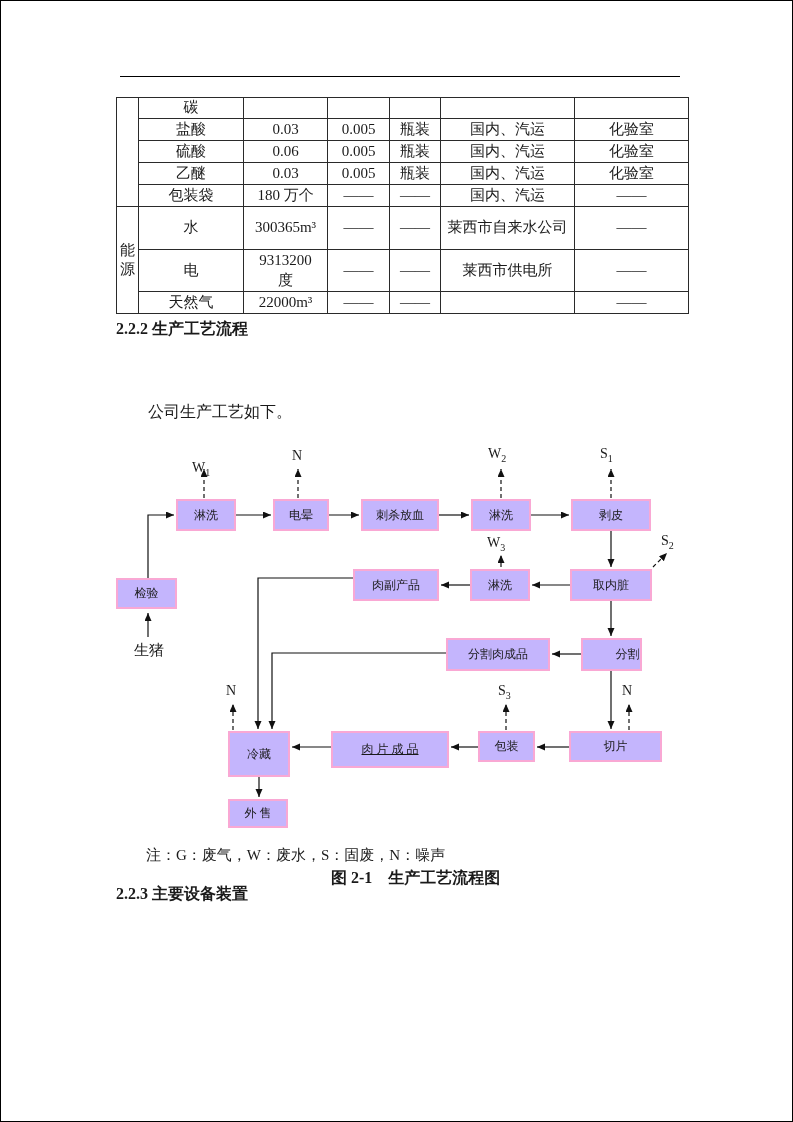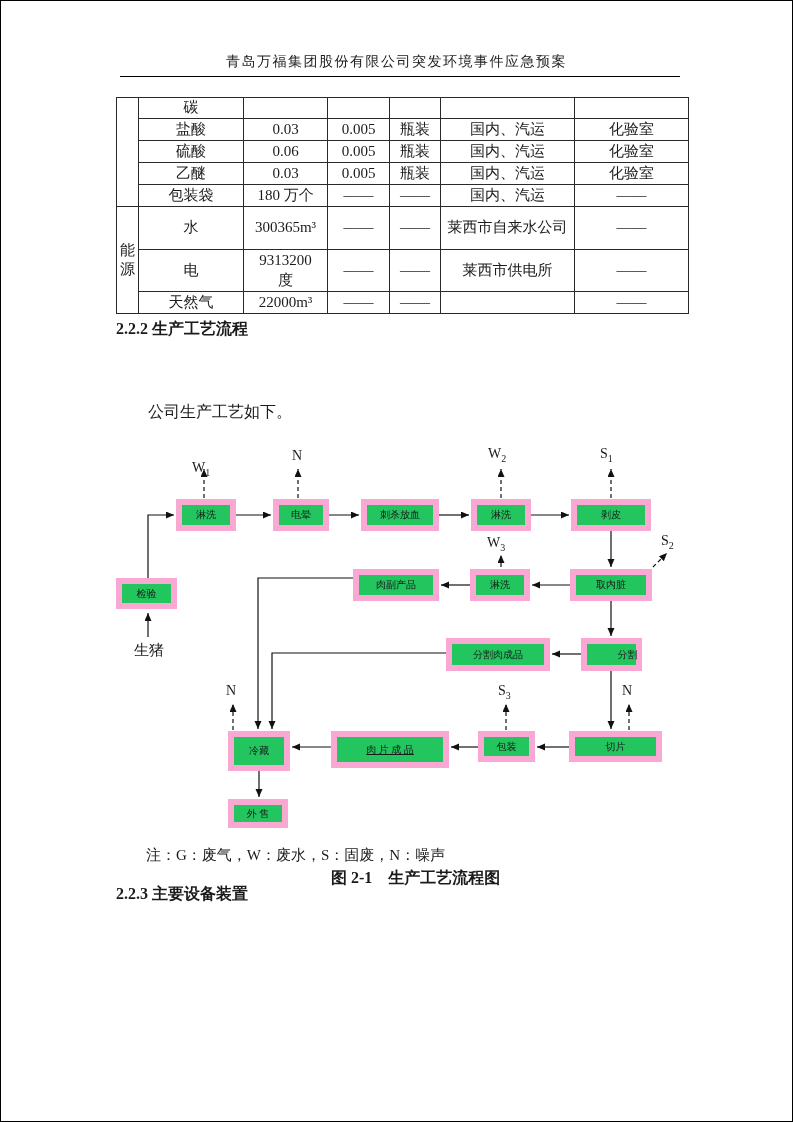--- a/index.html
+++ b/index.html
@@ -20,35 +20,34 @@
   table.data{position:absolute;left:115px;top:96px;border-collapse:collapse;table-layout:fixed;width:572px;font-size:15px;}
   table.data td{border:1px solid #2a2a2a;text-align:center;vertical-align:middle;padding:0 2px;overflow:hidden;line-height:1.3;}
   td.wrap-narrow{padding:0 13px;}
   td.pre{white-space:pre-line;}
 
   .h-bold{position:absolute;font-size:16px;font-weight:bold;}
   .body-text{position:absolute;font-size:16px;}
 
   .fc{position:absolute;inset:0;}
   .fc svg{position:absolute;left:0;top:0;}
-  .fc-box{position:absolute;border:6px solid #f9a8d4;background:#22c55e;display:flex;align-items:center;justify-content:center;font-size:10px;box-sizing:border-box;white-space:nowrap;}
+  .fc-box{position:absolute;border:2px solid #f9a8d4;background:#c4b5fd;display:flex;align-items:center;justify-content:center;font-size:12px;box-sizing:border-box;white-space:nowrap;}
   .fc-lbl{position:absolute;font-size:14px;white-space:nowrap;}
   .fc-lbl sub{font-size:10px;}
   .fc-src{position:absolute;font-size:15px;white-space:nowrap;}
 
   .fc-note{position:absolute;left:145px;top:845px;font-size:15px;}
   .fc-caption{position:absolute;left:330px;top:867px;font-size:16px;font-weight:bold;white-space:pre;}
   .page-number{position:absolute;left:0;top:1027px;width:100%;text-align:center;font-size:13px;}
 </style>
 </head>
 <body>
 
 <div class="page">
 
-  <div class="doc-header">青岛万福集团股份有限公司突发环境事件应急预案</div>
   <div class="doc-header-rule"></div>
 
   <table class="data">
     <colgroup>
       <col style="width:22px">
         <col style="width:105px">
         <col style="width:84px">
         <col style="width:62px">
         <col style="width:51px">
         <col style="width:134px">
@@ -172,21 +171,21 @@
     <div class="fc-box" style="left:272px;top:498px;width:56px;height:32px;">电晕</div>
     <div class="fc-box" style="left:360px;top:498px;width:78px;height:32px;">刺杀放血</div>
     <div class="fc-box" style="left:470px;top:498px;width:60px;height:32px;">淋洗</div>
     <div class="fc-box" style="left:570px;top:498px;width:80px;height:32px;">剥皮</div>
     <div class="fc-box" style="left:115px;top:577px;width:61px;height:31px;">检验</div>
     <div class="fc-box" style="left:352px;top:568px;width:86px;height:32px;">肉副产品</div>
     <div class="fc-box" style="left:469px;top:568px;width:60px;height:32px;">淋洗</div>
     <div class="fc-box" style="left:569px;top:568px;width:82px;height:32px;">取内脏</div>
     <div class="fc-box" style="left:445px;top:637px;width:104px;height:33px;">分割肉成品</div>
     <div class="fc-box" style="left:580px;top:637px;width:61px;height:33px;padding-left:32px;">分割</div>
-    <div class="fc-box" style="left:227px;top:730px;width:62px;height:40px;">冷藏</div>
+    <div class="fc-box" style="left:227px;top:730px;width:62px;height:46px;">冷藏</div>
     <div class="fc-box" style="left:330px;top:730px;width:118px;height:37px;text-decoration:underline;">肉 片 成 品</div>
     <div class="fc-box" style="left:477px;top:730px;width:57px;height:31px;">包装</div>
     <div class="fc-box" style="left:568px;top:730px;width:93px;height:31px;">切片</div>
     <div class="fc-box" style="left:227px;top:798px;width:60px;height:29px;">外 售</div>
 
     <div class="fc-lbl" style="left:191px;top:459px;"><span>W</span><sub>1</sub></div>
     <div class="fc-lbl" style="left:291px;top:447px;"><span>N</span><sub></sub></div>
     <div class="fc-lbl" style="left:487px;top:445px;"><span>W</span><sub>2</sub></div>
     <div class="fc-lbl" style="left:599px;top:445px;"><span>S</span><sub>1</sub></div>
     <div class="fc-lbl" style="left:486px;top:534px;"><span>W</span><sub>3</sub></div>

